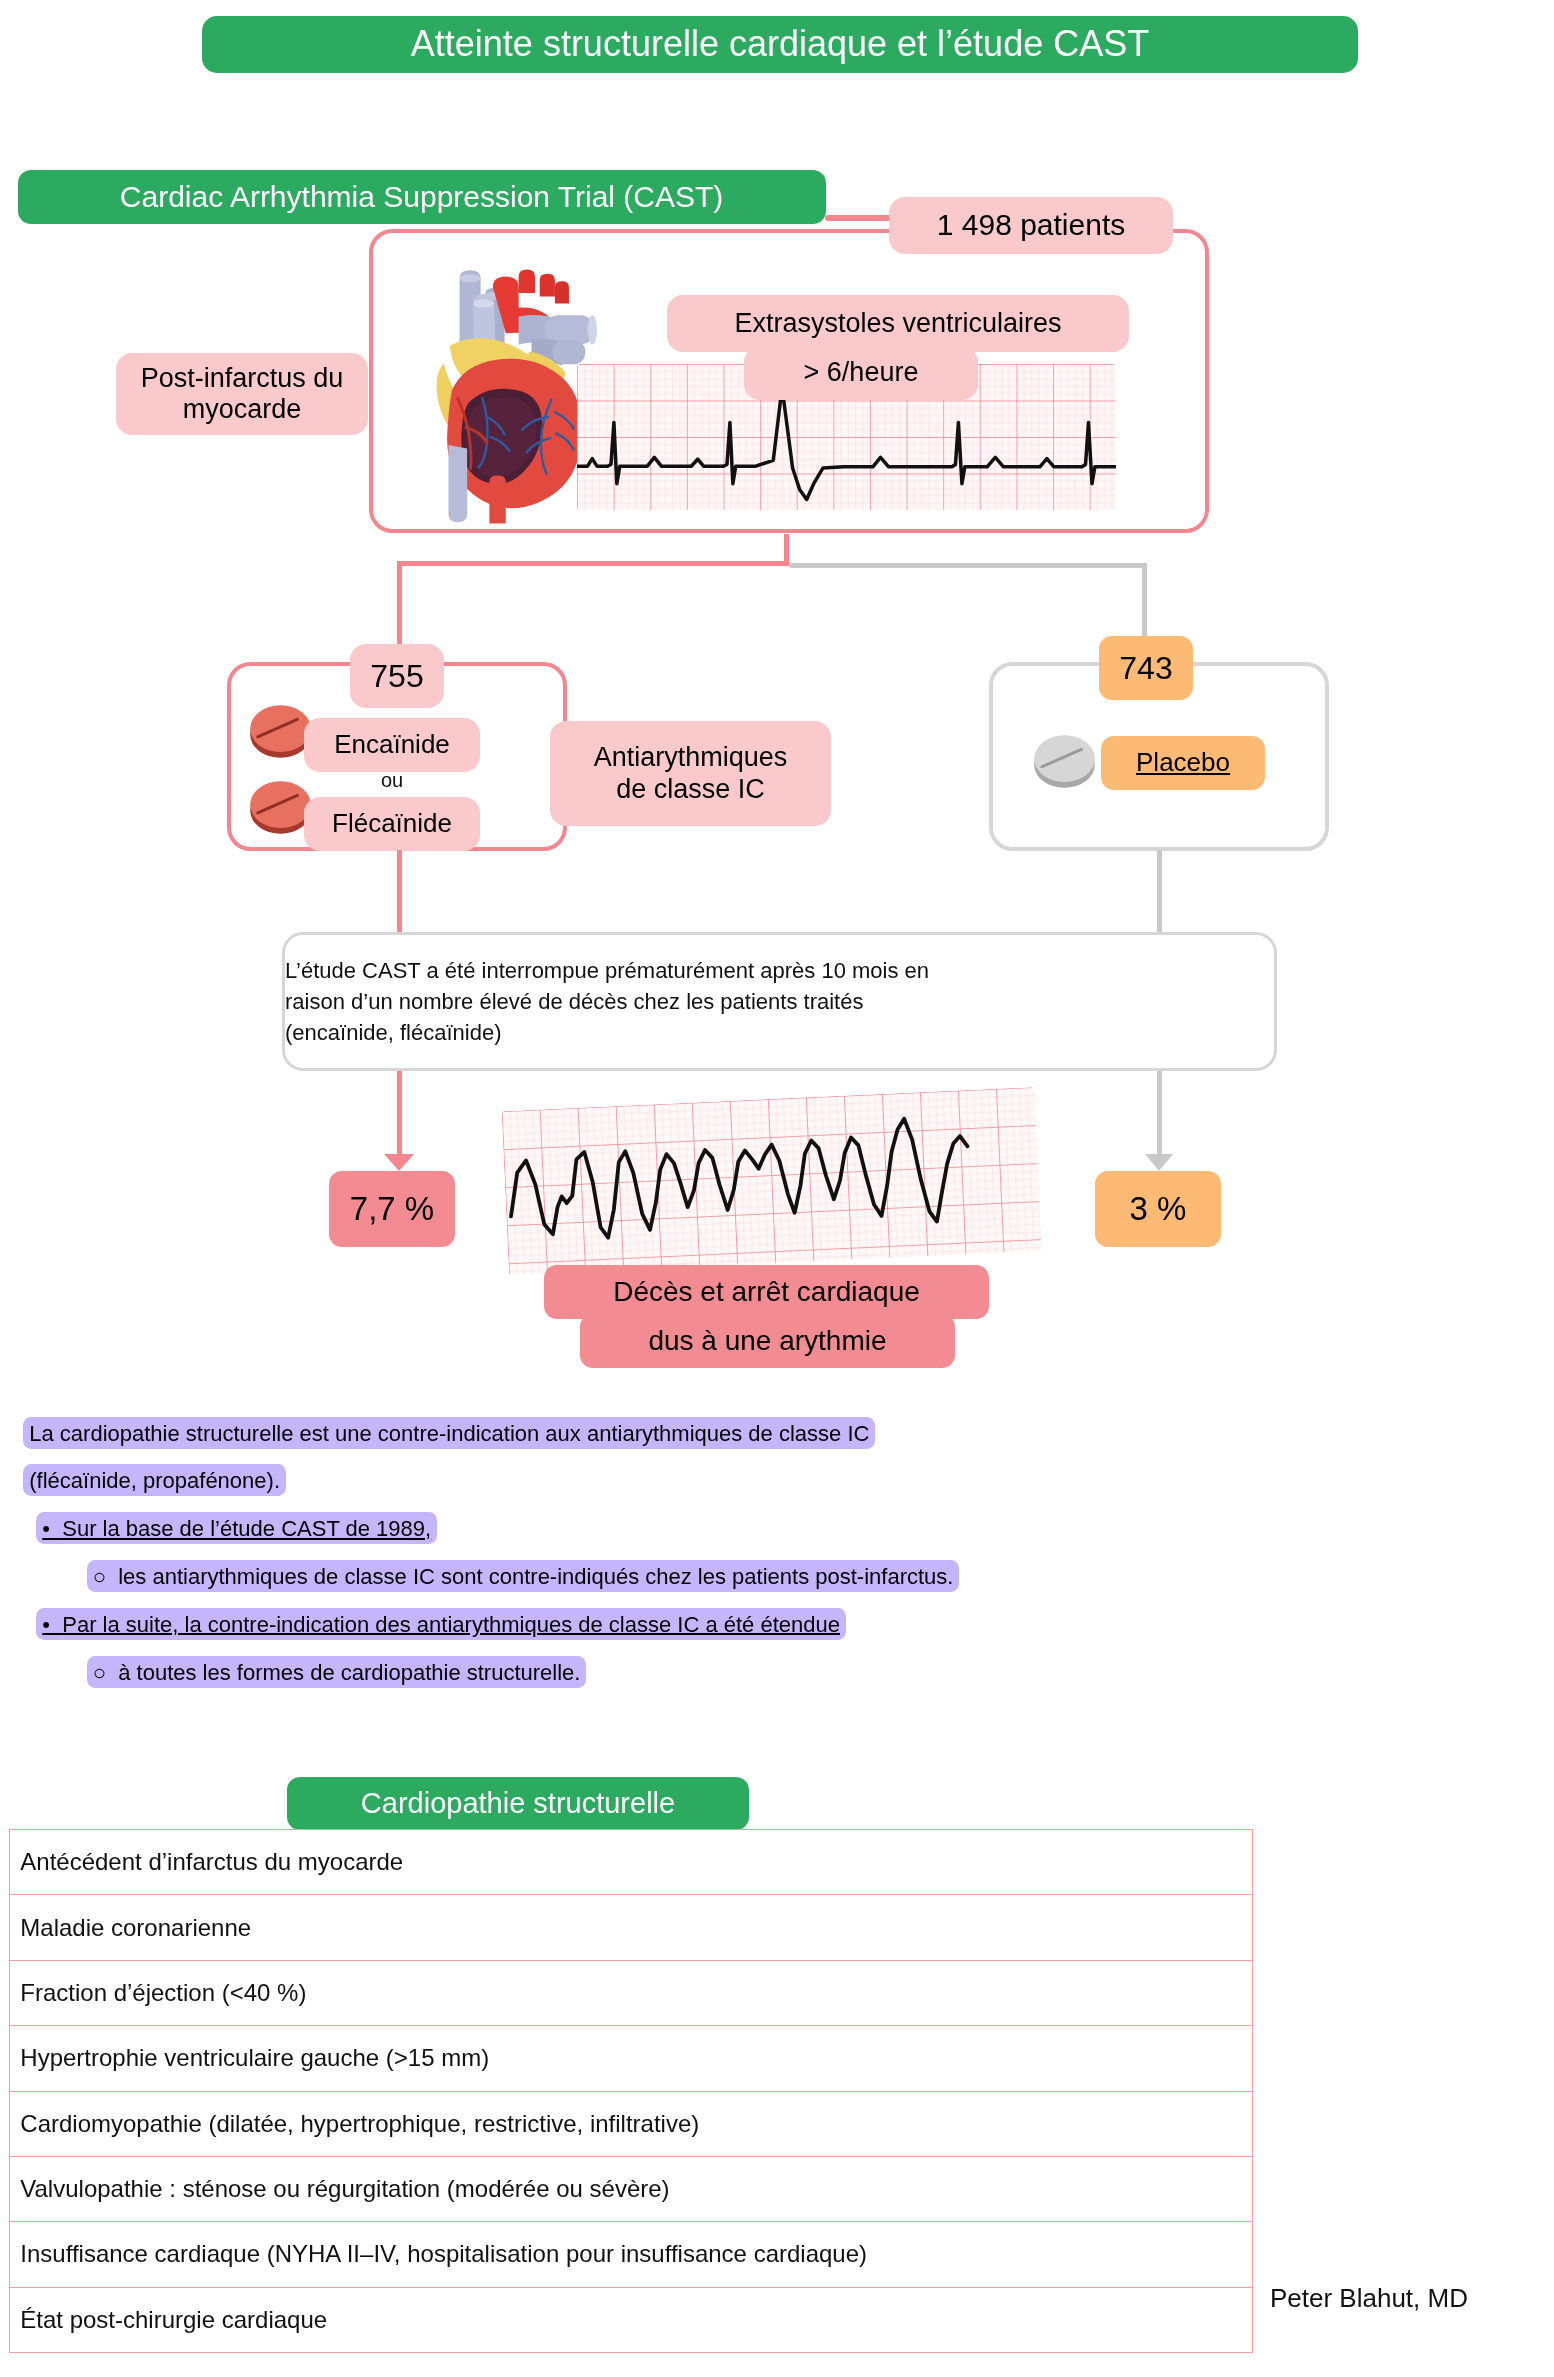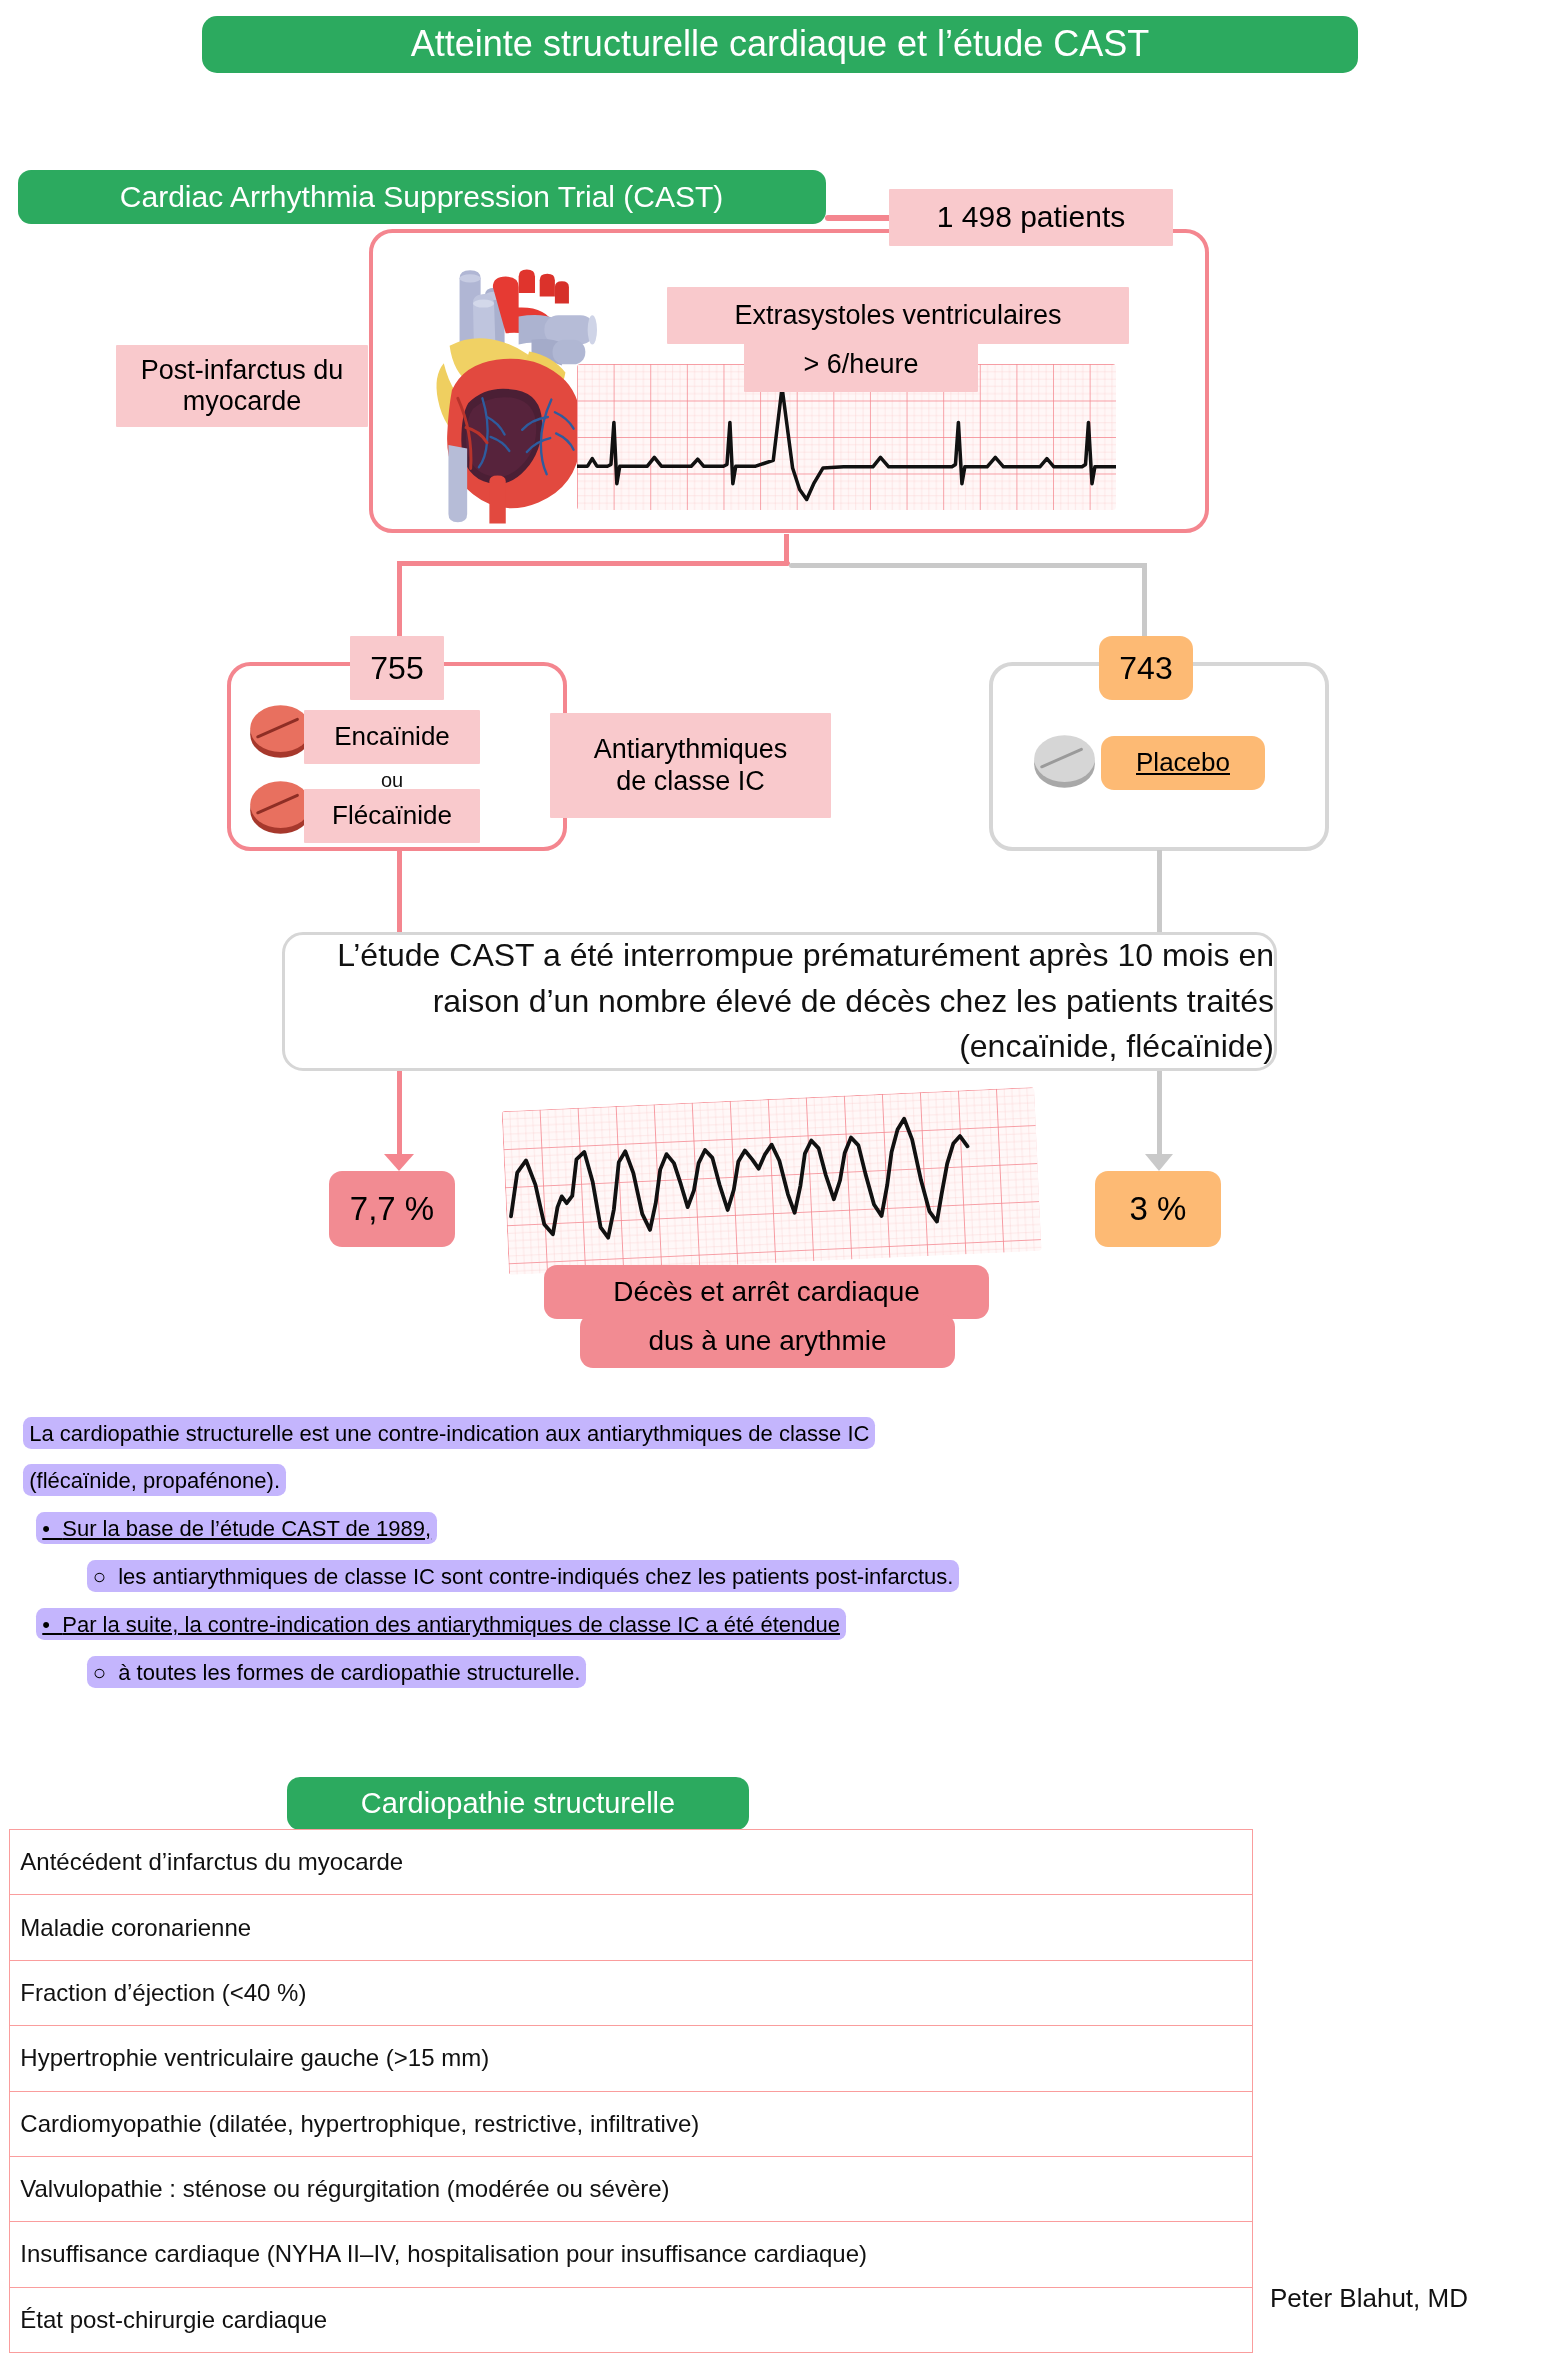--- a/index.html
+++ b/index.html
@@ -12,23 +12,23 @@
 
   
   .greenbar{
     background:#2CAA5F;color:#ffffff;border-radius:15px;
     display:flex;align-items:center;justify-content:center;
     text-align:center;line-height:1.08;font-weight:400;
   }
 
   
   .pinkbox{
-    background:#F9C9CC;border-radius:1px;
+    background:#F9C9CC;border-radius:16px;
     display:flex;align-items:center;justify-content:center;
-    text-align:center;line-height:1.15;color:#000;
+    text-align:center;line-height:1.15;color:#000;margin-top:8px;
   }
   .pinkstrong{
     background:#F28B92;border-radius:13px;
     display:flex;align-items:center;justify-content:center;
     text-align:center;line-height:1.15;color:#000;
   }
   .greybox{
     background:#fdba74;border-radius:13px;
     display:flex;align-items:center;justify-content:center;
     text-align:center;line-height:1.15;color:#000;
@@ -241,22 +241,22 @@
   </svg>
 </div>
 <div class="abs greybox" style="left:1101px;top:736px;width:164px;height:54px;font-size:26px;text-decoration:underline;">
   <span>Placebo</span>
 </div>
 
 <div class="abs lnk" style="left:397px;top:850px;width:5.3px;height:82px;"></div>
 <div class="abs lnk-grey" style="left:1157px;top:850px;width:4.7px;height:82px;"></div>
 
 <div class="abs frame-grey-soft" style="left:282px;top:932px;width:995px;height:139px;
-            display:flex;flex-direction:column;align-items:flex-end;justify-content:center;
-            font-size:32px;line-height:1.42;text-align:center;">
+            display:flex;flex-direction:column;align-items:flex-start;justify-content:center;
+            font-size:22px;line-height:1.42;text-align:center;">
   <span>L’étude CAST a été interrompue prématurément après 10 mois en</span>
   <span>raison d’un nombre élevé de décès chez les patients traités</span>
   <span>(encaïnide, flécaïnide)</span>
 </div>
 
 <div class="abs lnk" style="left:397px;top:1071px;width:5.3px;height:89px;"></div>
 <div class="abs" style="left:384px;top:1154px;width:0;height:0;border-left:15px solid transparent;border-right:15px solid transparent;border-top:17.6px solid #F4868F;"></div>
 
 <div class="abs lnk-grey" style="left:1157px;top:1071px;width:4.7px;height:89px;"></div>
 <div class="abs" style="left:1145px;top:1154px;width:0;height:0;border-left:14.6px solid transparent;border-right:14.6px solid transparent;border-top:17.6px solid #C9C9C9;"></div>

